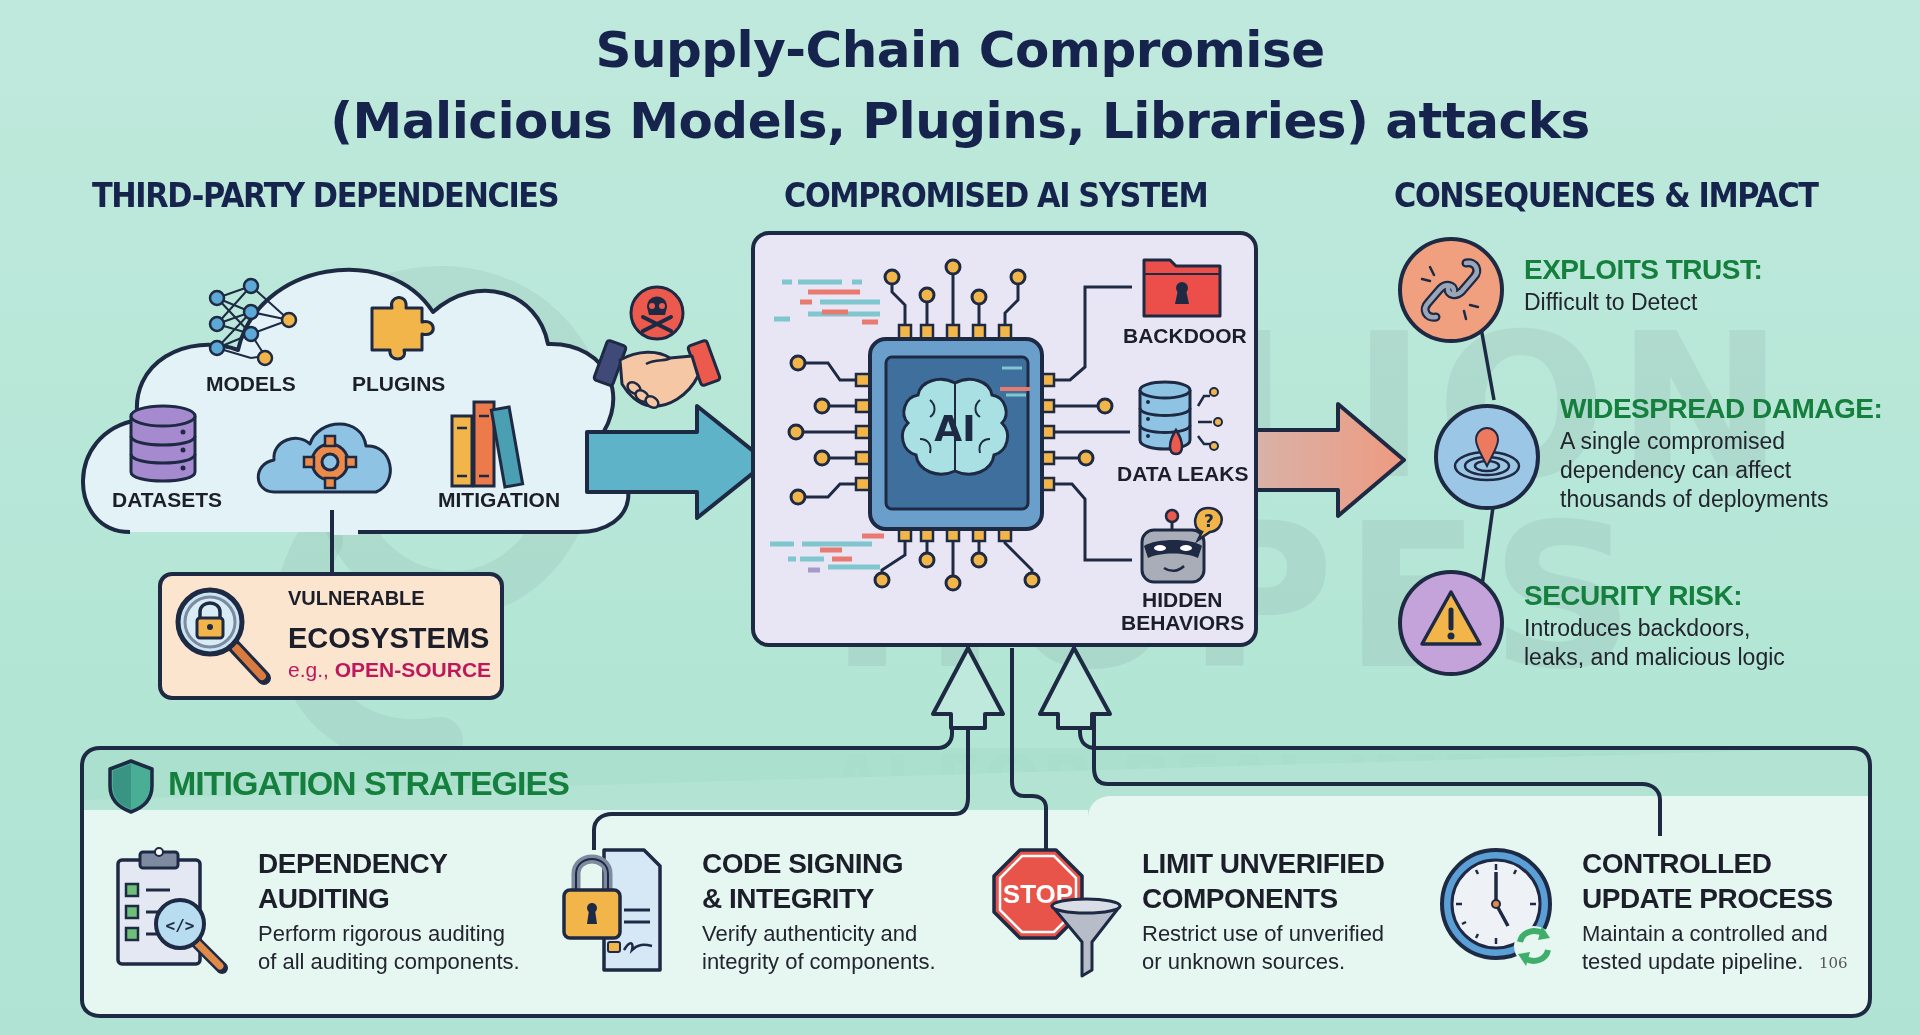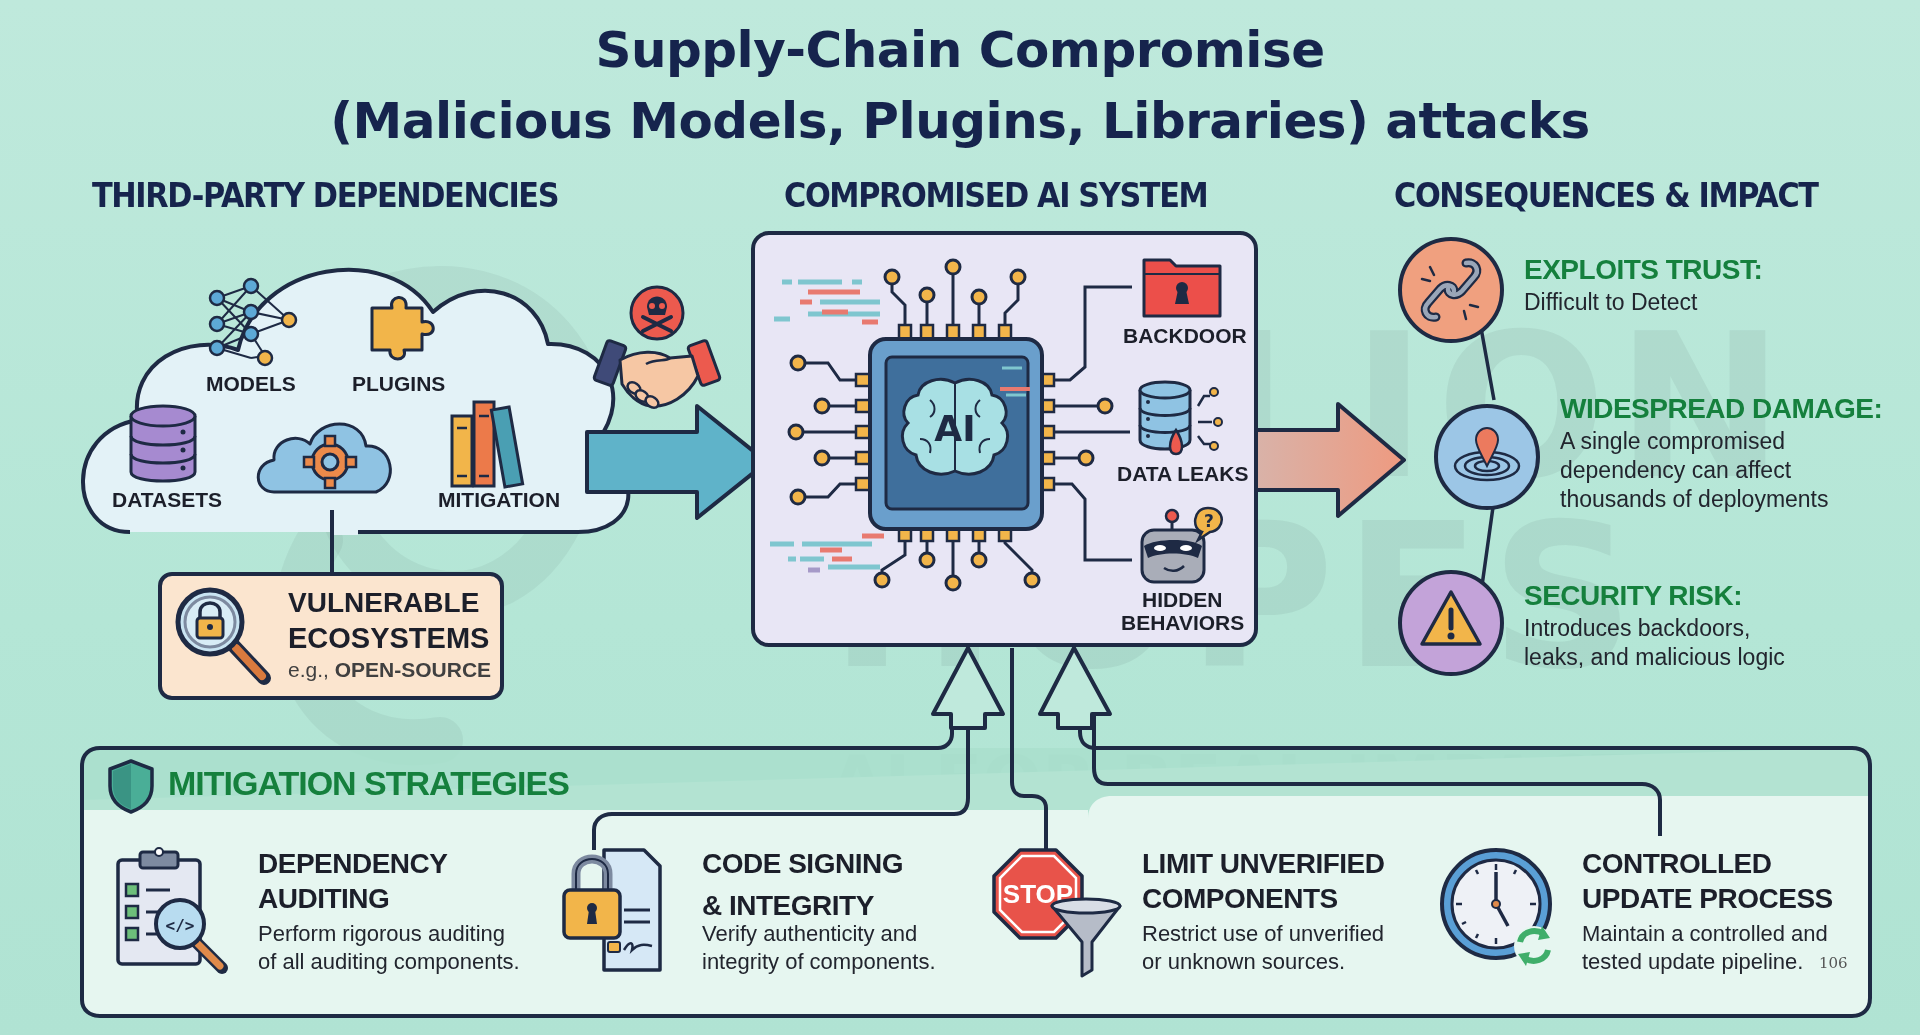--- a/index.html
+++ b/index.html
@@ -145,23 +145,23 @@
 <div class="abs" style="left:158px; top:572px; width:346px; height:128px; background:#fbe5cf; border:4px solid #1e2a44; border-radius:14px;"></div>
 <svg width="110" height="110" style="left:172px; top:582px;">
   <line x1="62" y1="64" x2="92" y2="96" stroke="#1e2a44" stroke-width="14" stroke-linecap="round"></line>
   <line x1="64" y1="66" x2="90" y2="94" stroke="#d97a3e" stroke-width="8" stroke-linecap="round"></line>
   <circle cx="38" cy="40" r="32" fill="#c9e4f2" stroke="#1e2a44" stroke-width="5"></circle>
   <circle cx="38" cy="40" r="25" fill="#d8ecf6" stroke="#7d8aa0" stroke-width="3"></circle>
   <path d="M28 38 L28 30 C 28 18, 48 18, 48 30 L48 38" fill="none" stroke="#1e2a44" stroke-width="3.5"></path>
   <rect x="25" y="36" width="26" height="20" rx="3" fill="#f2b54a" stroke="#1e2a44" stroke-width="3"></rect>
   <circle cx="38" cy="45" r="3" fill="#1e2a44"></circle>
 </svg>
-<div class="abs" style="left:288px; top:587px; font-weight:bold; font-size:28px; color:#1c1f2a;">VULNERABLE</div>
+<div class="abs" style="left:288px; top:587px; font-weight:bold; font-size:20px; color:#1c1f2a;">VULNERABLE</div>
 <div class="abs" style="left:288px; top:622px; font-weight:bold; font-size:29px; color:#1c1f2a;">ECOSYSTEMS</div>
-<div class="abs" style="left:288px; top:658px; font-size:21px; color:#404040; white-space:nowrap;">
+<div class="abs" style="left:288px; top:658px; font-size:21px; color:#be185d; white-space:nowrap;">
   <span>e.g.,</span>
   <span style="font-weight:bold;">OPEN-SOURCE</span>
 </div>
 
 <svg width="60" height="60" style="left:627px; top:283px;">
   <circle cx="30" cy="30" r="26" fill="#ec5a4e" stroke="#1e2a44" stroke-width="3"></circle>
   <g stroke="#1e2a44" stroke-width="4" stroke-linecap="round">
     <line x1="16" y1="34" x2="44" y2="48"></line>
       <line x1="44" y1="34" x2="16" y2="48"></line>
   </g>
@@ -463,21 +463,21 @@
     </g>
   <path d="M64 104 C 70 94, 74 96, 72 104 C 78 98, 84 98, 92 100" fill="none" stroke="#1e2a44" stroke-width="2.5"></path>
   <rect x="48" y="96" width="12" height="10" rx="2" fill="#f2b54a" stroke="#1e2a44" stroke-width="2"></rect>
   <path d="M16 48 L16 28 C 16 8, 48 8, 48 28 L48 48" fill="none" stroke="#7d8aa0" stroke-width="9"></path>
   <path d="M16 48 L16 28 C 16 8, 48 8, 48 28 L48 48" fill="none" stroke="#1e2a44" stroke-width="2"></path>
   <rect x="4" y="44" width="56" height="48" rx="6" fill="#f2b54a" stroke="#1e2a44" stroke-width="3.5"></rect>
   <circle cx="32" cy="62" r="5" fill="#1e2a44"></circle>
   <path d="M29 64 L27 78 L37 78 L35 64 Z" fill="#1e2a44"></path>
 </svg>
 <div class="mit-title" style="left:702px; top:846px;">CODE SIGNING</div>
-<div class="mit-title" style="left:702px; top:881px;margin-top:7px;">&amp; INTEGRITY</div>
+<div class="mit-title" style="left:702px; top:881px;">&amp; INTEGRITY</div>
 <div class="mit-body" style="left:702px; top:920px;">Verify authenticity and</div>
 <div class="mit-body" style="left:702px; top:948px;">integrity of components.</div>
 
 <svg width="140" height="130" style="left:990px; top:846px;">
   <polygon points="30,4 66,4 92,30 92,66 66,92 30,92 4,66 4,30" fill="#e8534a" stroke="#1e2a44" stroke-width="3.5" stroke-linejoin="round"></polygon>
   <polygon points="32,10 64,10 86,32 86,64 64,86 32,86 10,64 10,32" fill="none" stroke="#fff" stroke-width="2.5"></polygon>
   <text x="48" y="57" text-anchor="middle" font-family="Liberation Sans, sans-serif" font-weight="bold" font-size="26" fill="#fff">STOP</text>
   <path d="M62 60 L130 60 L102 96 L102 124 L92 130 L92 96 Z" fill="#b6bcc8" stroke="#1e2a44" stroke-width="3" stroke-linejoin="round"></path>
   <ellipse cx="96" cy="60" rx="34" ry="7" fill="#d8dde6" stroke="#1e2a44" stroke-width="3"></ellipse>
 </svg>

